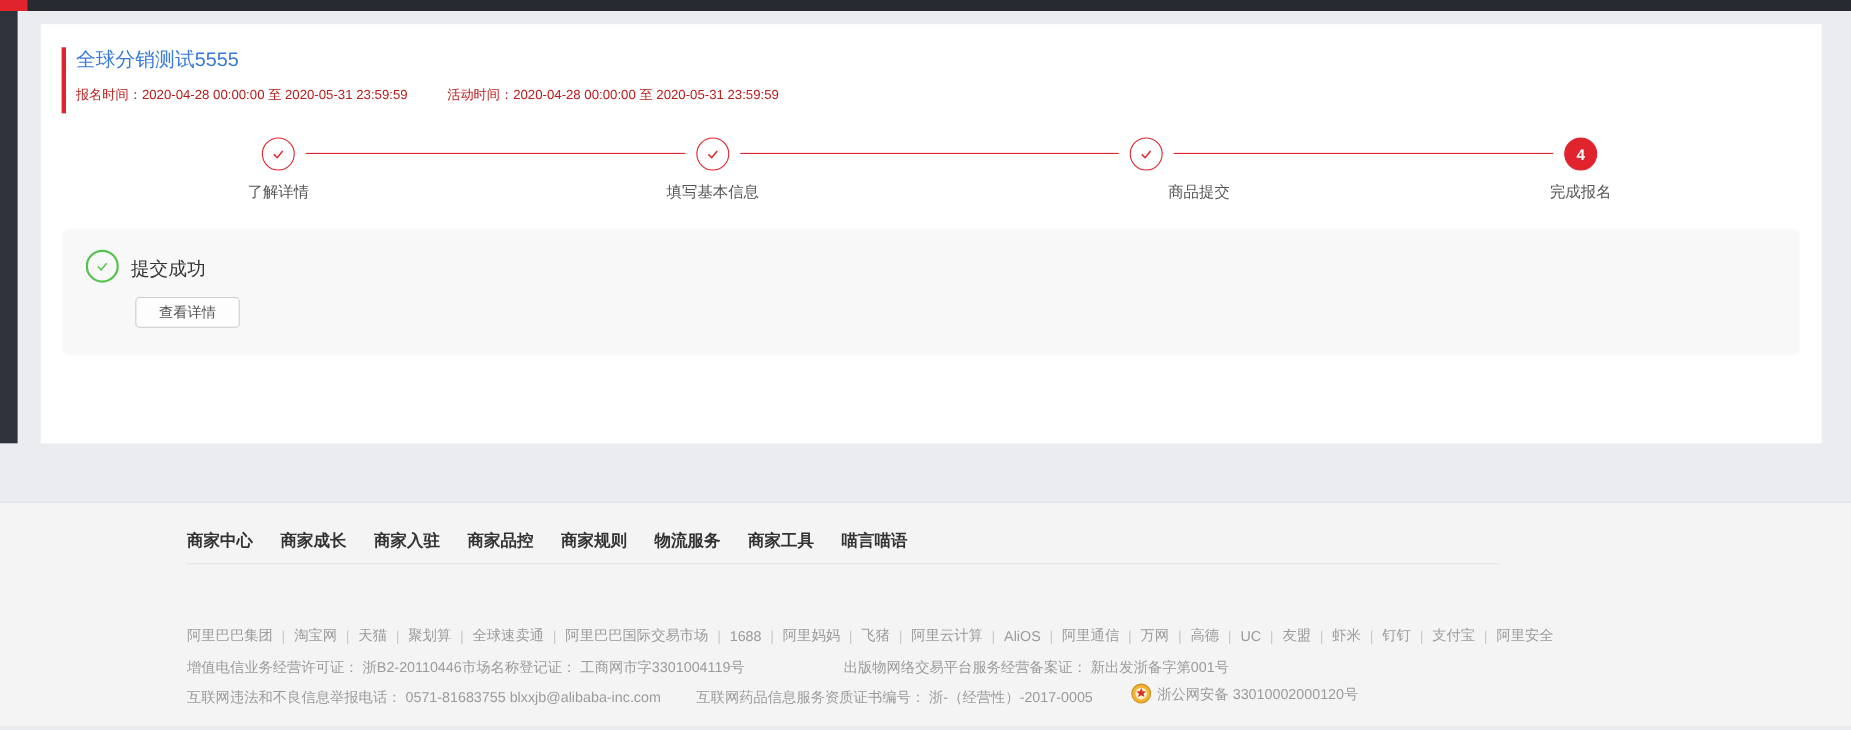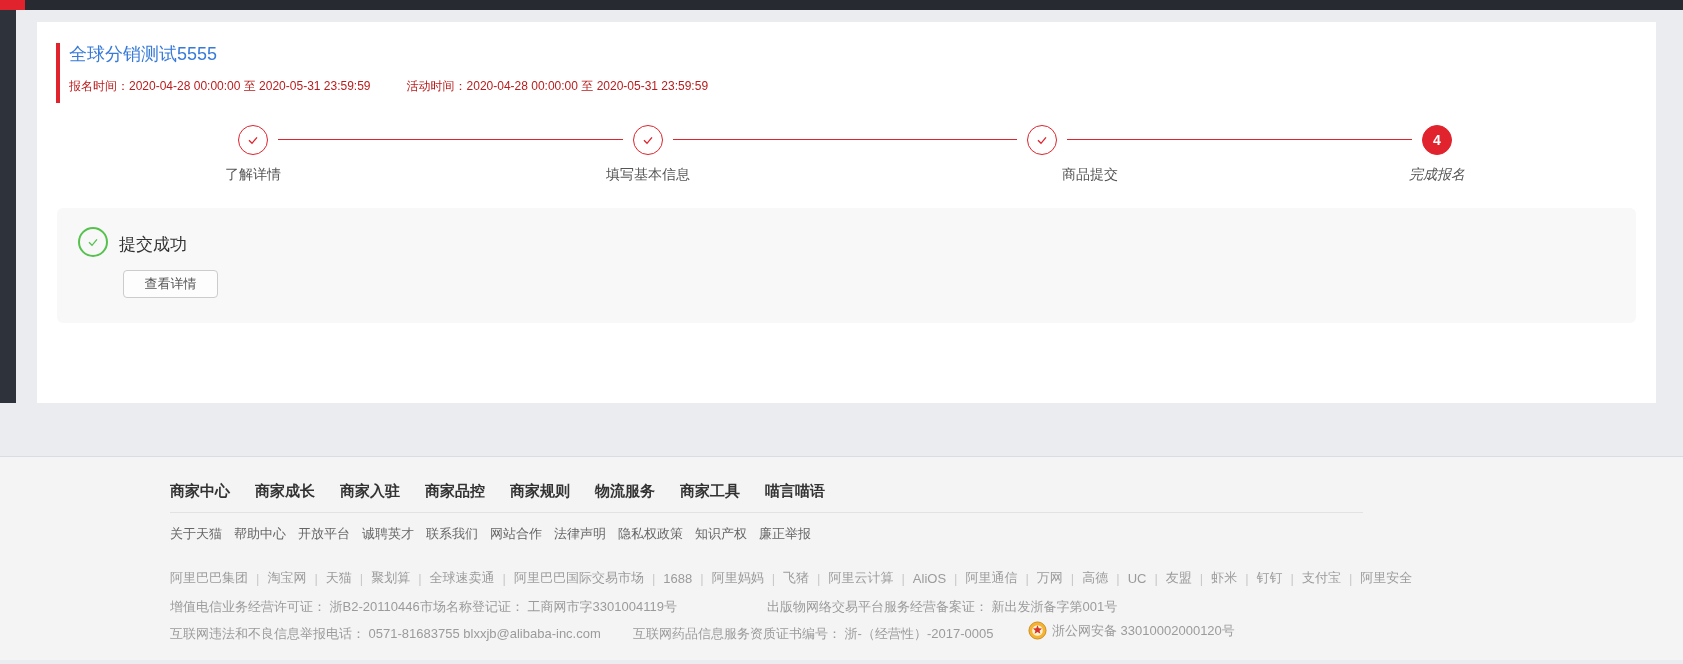--- a/index.html
+++ b/index.html
@@ -90,21 +90,21 @@
           <polyline points="6,12.5 10.5,17 18,8"></polyline>
         </svg>
     </div>
     <div class="step-circle current" style="left:1385px;">
       <span>4</span>
     </div>
 
     <span class="step-label" style="left:216px;">了解详情</span>
     <span class="step-label" style="left:611px;">填写基本信息</span>
     <span class="step-label" style="left:1005px;margin-left:48px;">商品提交</span>
-    <span class="step-label" style="left:1400px;font-style:italic;">完成报名</span>
+    <span class="step-label" style="left:1400px;">完成报名</span>
   </div>
 
   <div class="panel">
     <div class="success-icon">
       <svg viewBox="0 0 24 24" fill="none" stroke-width="2">
           <polyline points="6,12.5 10.5,17 18,8"></polyline>
         </svg>
     </div>
     <span class="success-msg">提交成功</span>
     <button class="detail-btn">查看详情</button>
@@ -116,32 +116,20 @@
       <span class="item">商家中心</span>
       <span class="item">商家成长</span>
       <span class="item">商家入驻</span>
       <span class="item">商家品控</span>
       <span class="item">商家规则</span>
       <span class="item">物流服务</span>
       <span class="item">商家工具</span>
       <span class="item">喵言喵语</span>
     </div>
   <div class="menu-divider"></div>
-  <div class="f-row f-about">
-      <span class="item">关于天猫</span>
-      <span class="item">帮助中心</span>
-      <span class="item">开放平台</span>
-      <span class="item">诚聘英才</span>
-      <span class="item">联系我们</span>
-      <span class="item">网站合作</span>
-      <span class="item">法律声明</span>
-      <span class="item">隐私权政策</span>
-      <span class="item">知识产权</span>
-      <span class="item">廉正举报</span>
-    </div>
   <div class="f-row f-company">
       <span class="item">阿里巴巴集团</span>
       <span class="sep">|</span>
       <span class="item">淘宝网</span>
       <span class="sep">|</span>
       <span class="item">天猫</span>
       <span class="sep">|</span>
       <span class="item">聚划算</span>
       <span class="sep">|</span>
       <span class="item">全球速卖通</span>

